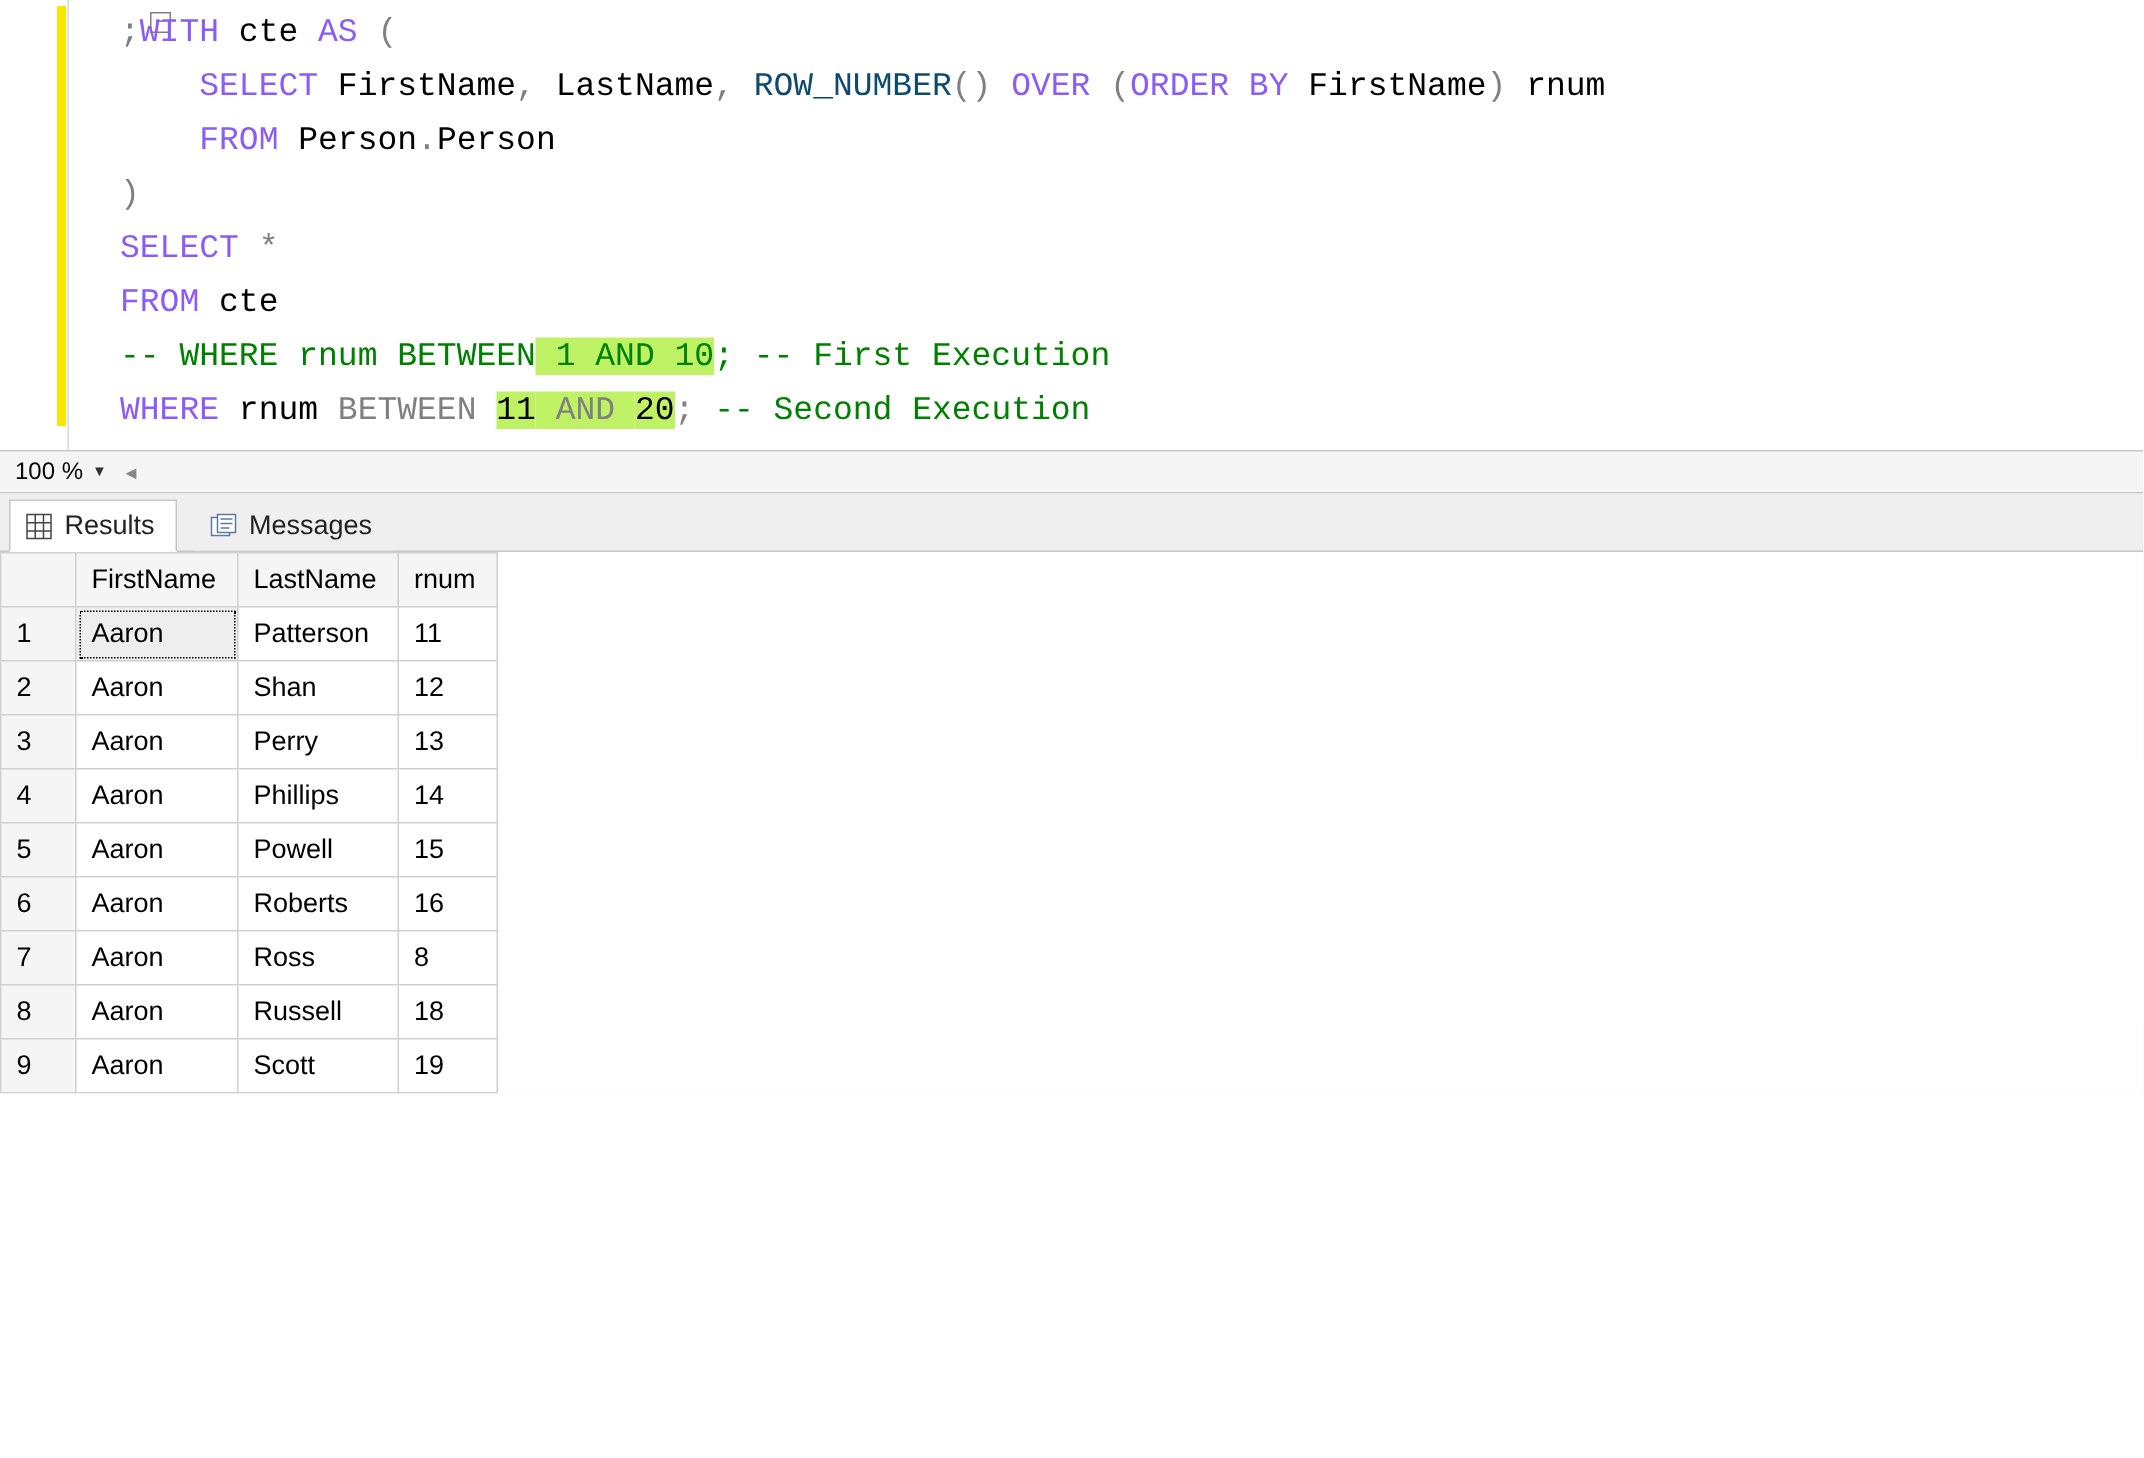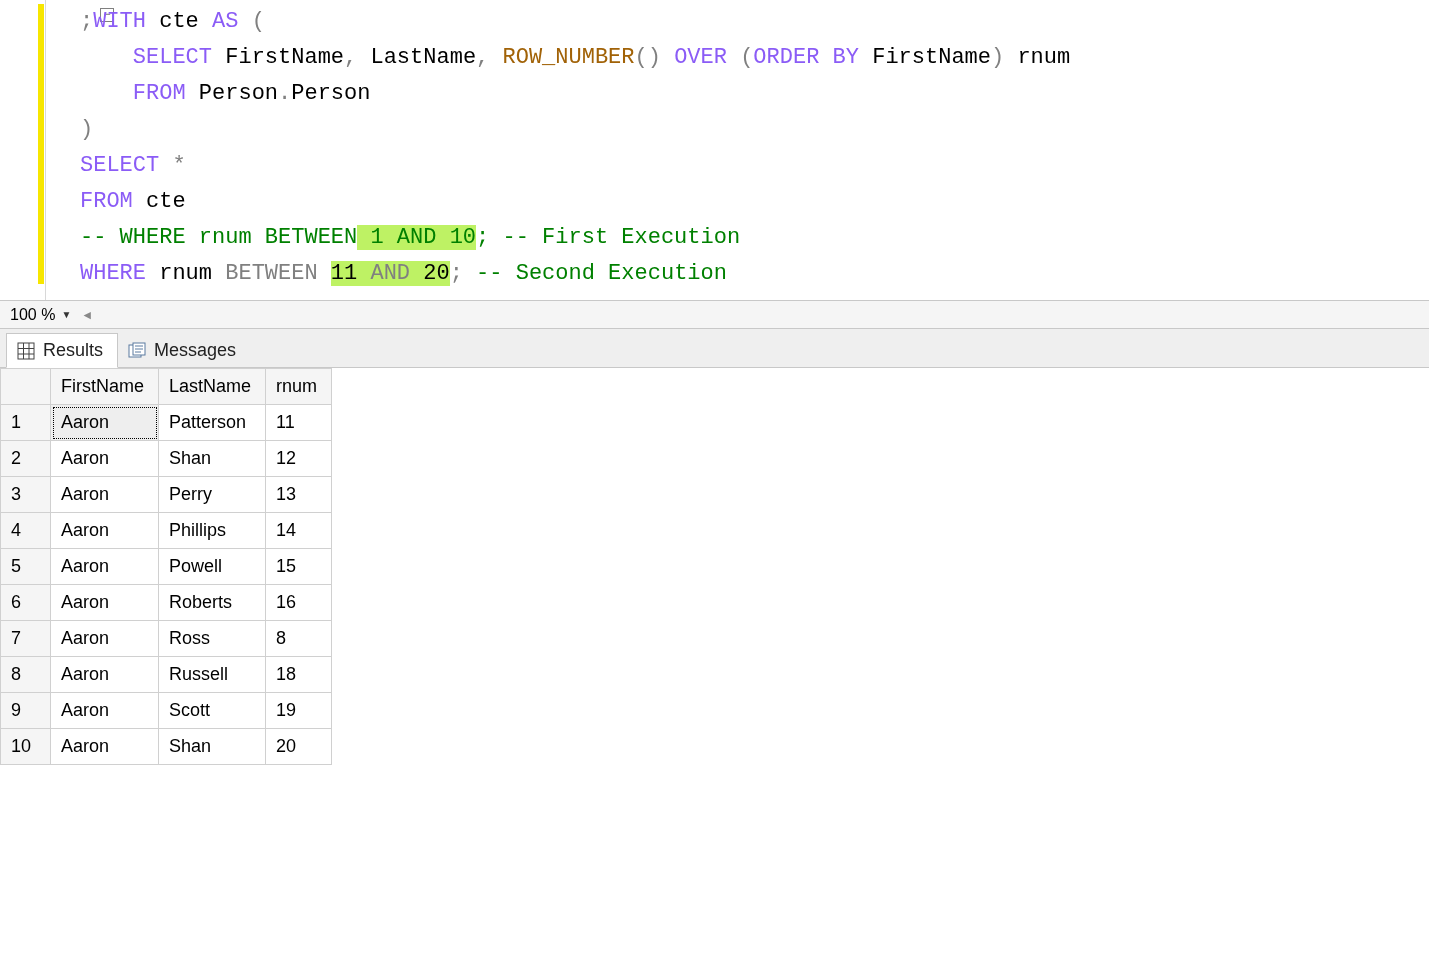--- a/index.html
+++ b/index.html
@@ -46,21 +46,21 @@
   .code-area {
     font-family: Consolas, "Courier New", monospace;
     font-size: 22px;
     line-height: 36px;
     padding: 4px 0 8px 34px;
     white-space: pre;
     position: relative;
   }
   .kw-blue   { color: #8b5cf6; }
   .kw-green  { color: #008000; }
-  .kw-pink   { color: #a16207; }
+  .kw-pink   { color: #0c4a6e; }
   .kw-gray   { color: #808080; }
   .txt       { color: #000000; }
   .hl-yellow { background: #bef264; }
 
   
   .zoom-bar {
     display: flex;
     align-items: center;
     border-top: 1px solid #c8c8c8;
     background: #f5f5f5;
@@ -85,21 +85,21 @@
   }
 
   
   .panes {
     border-top: 1px solid #c8c8c8;
     background: #efefef;
   }
   .tabs {
     display: flex;
     align-items: flex-end;
-    gap: 0;
+    gap: 12px;
     padding: 4px 6px 0 6px;
     background: #efefef;
     border-bottom: 1px solid #c8c8c8;
   }
   .tab {
     display: flex;
     align-items: center;
     gap: 8px;
     padding: 6px 14px 6px 10px;
     font-size: 18px;
@@ -261,22 +261,16 @@
             <td>Aaron</td>
             <td>Russell</td>
             <td>18</td>
           </tr>
           <tr>
             <th class="row-header">9</th>
             <td>Aaron</td>
             <td>Scott</td>
             <td>19</td>
           </tr>
-          <tr>
-            <th class="row-header">10</th>
-            <td>Aaron</td>
-            <td>Shan</td>
-            <td>20</td>
-          </tr>
         </tbody>
     </table>
   </div>
 </div>
 
 </body></html>

